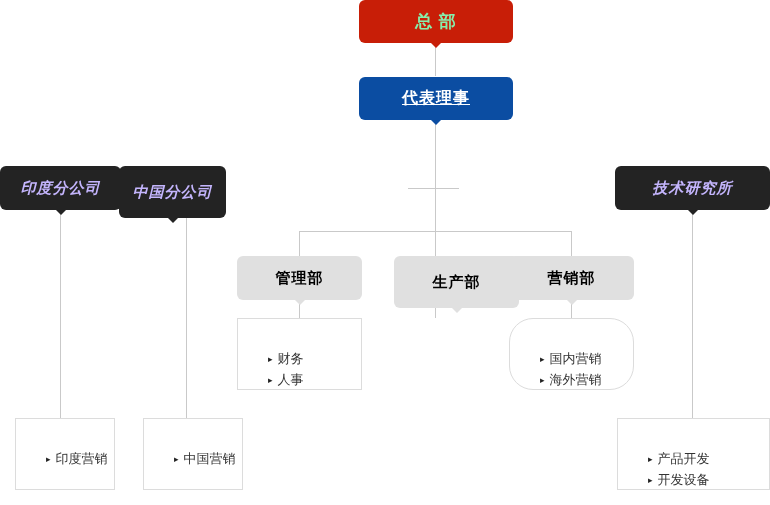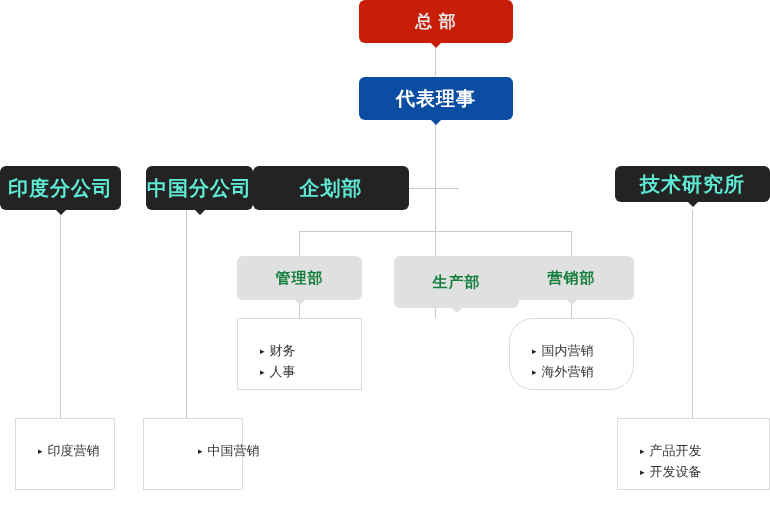--- a/index.html
+++ b/index.html
@@ -55,55 +55,57 @@
     margin-left: -5px;
     width: 0;
     height: 0;
     border-left: 5px solid transparent;
     border-right: 5px solid transparent;
     border-top: 5px solid currentColor;
   }
 
   .node-red {
     background: #c81e07;
-    color: #e5e5e5;
+    color: #86efac;
     font-size: 17px;
   }
   .node-blue {
     background: #0b4da2;
     color: #ffffff;
-    font-size: 19px;
+    font-size: 16px;
+    text-decoration: underline;
   }
   .node-dark {
     background: #232323;
-    color: #5eead4;
-    font-size: 20px;
+    color: #c4b5fd;
+    font-size: 15px;
+    font-style: italic;
   }
   .node-gray {
     background: #e0e0e0;
-    color: #15803d;
+    color: #000000;
     font-size: 15px;
     font-weight: bold;
   }
   .node-red .notch  { color: #c81e07; }
   .node-blue .notch { color: #0b4da2; }
   .node-dark .notch { color: #232323; }
   .node-gray .notch { color: #e0e0e0; }
 
   
   .panel {
     position: absolute;
     box-sizing: border-box;
     border: 1px solid #dcdcdc;
     background: #ffffff;
     padding: 14px 0 0 0;
   }
   .panel ul {
     list-style: none;
-    margin: 8px;
+    margin: 16px;
     padding: 0 0 0 14px;
   }
   .panel li {
     font-size: 13px;
     color: #333333;
     line-height: 20px;
     white-space: nowrap;
   }
   .panel li .bullet {
     color: #222222;
@@ -148,31 +150,28 @@
   <div class="node node-blue" style="left:359px; top:77px; width:154px; height:43px;">
     <span class="label">代表理事</span>
     <span class="notch"></span>
   </div>
 
   <div class="node node-dark" style="left:0px; top:166px; width:121px; height:44px;">
     <span class="label">印度分公司</span>
     <span class="notch"></span>
   </div>
 
-  <div class="node node-dark" style="left:146px; top:166px; width:107px; height:44px;">
+  <div class="node node-dark" style="left:119px; top:166px; width:107px; height:52px;">
     <span class="label">中国分公司</span>
     <span class="notch"></span>
   </div>
 
-  <div class="node node-dark" style="left:253px; top:166px; width:156px; height:44px;">
-    <span class="label">企划部</span>
-  </div>
-
-
-  <div class="node node-dark" style="left:615px; top:166px; width:155px; height:36px;">
+
+
+  <div class="node node-dark" style="left:615px; top:166px; width:155px; height:44px;">
     <span class="label">技术研究所</span>
     <span class="notch"></span>
   </div>
 
   <div class="node node-gray" style="left:237px; top:256px; width:125px; height:44px;">
     <span class="label">管理部</span>
     <span class="notch"></span>
   </div>
 
   <div class="node node-gray" style="left:394px; top:256px; width:125px; height:52px;">
@@ -199,21 +198,21 @@
       <li><span class="bullet">▸</span><span>海外营销</span></li>
     </ul>
   </div>
 
   <div class="panel" style="left:15px; top:418px; width:100px; height:72px;">
     <ul>
       <li><span class="bullet">▸</span><span>印度营销</span></li>
     </ul>
   </div>
 
-  <div class="panel" style="left:143px; top:418px; width:100px; height:72px;padding-left:32px;">
+  <div class="panel" style="left:143px; top:418px; width:100px; height:72px;">
     <ul>
       <li><span class="bullet">▸</span><span>中国营销</span></li>
     </ul>
   </div>
 
   <div class="panel" style="left:617px; top:418px; width:153px; height:72px;">
     <ul>
       <li><span class="bullet">▸</span><span>产品开发</span></li>
       <li><span class="bullet">▸</span><span>开发设备</span></li>
     </ul>

